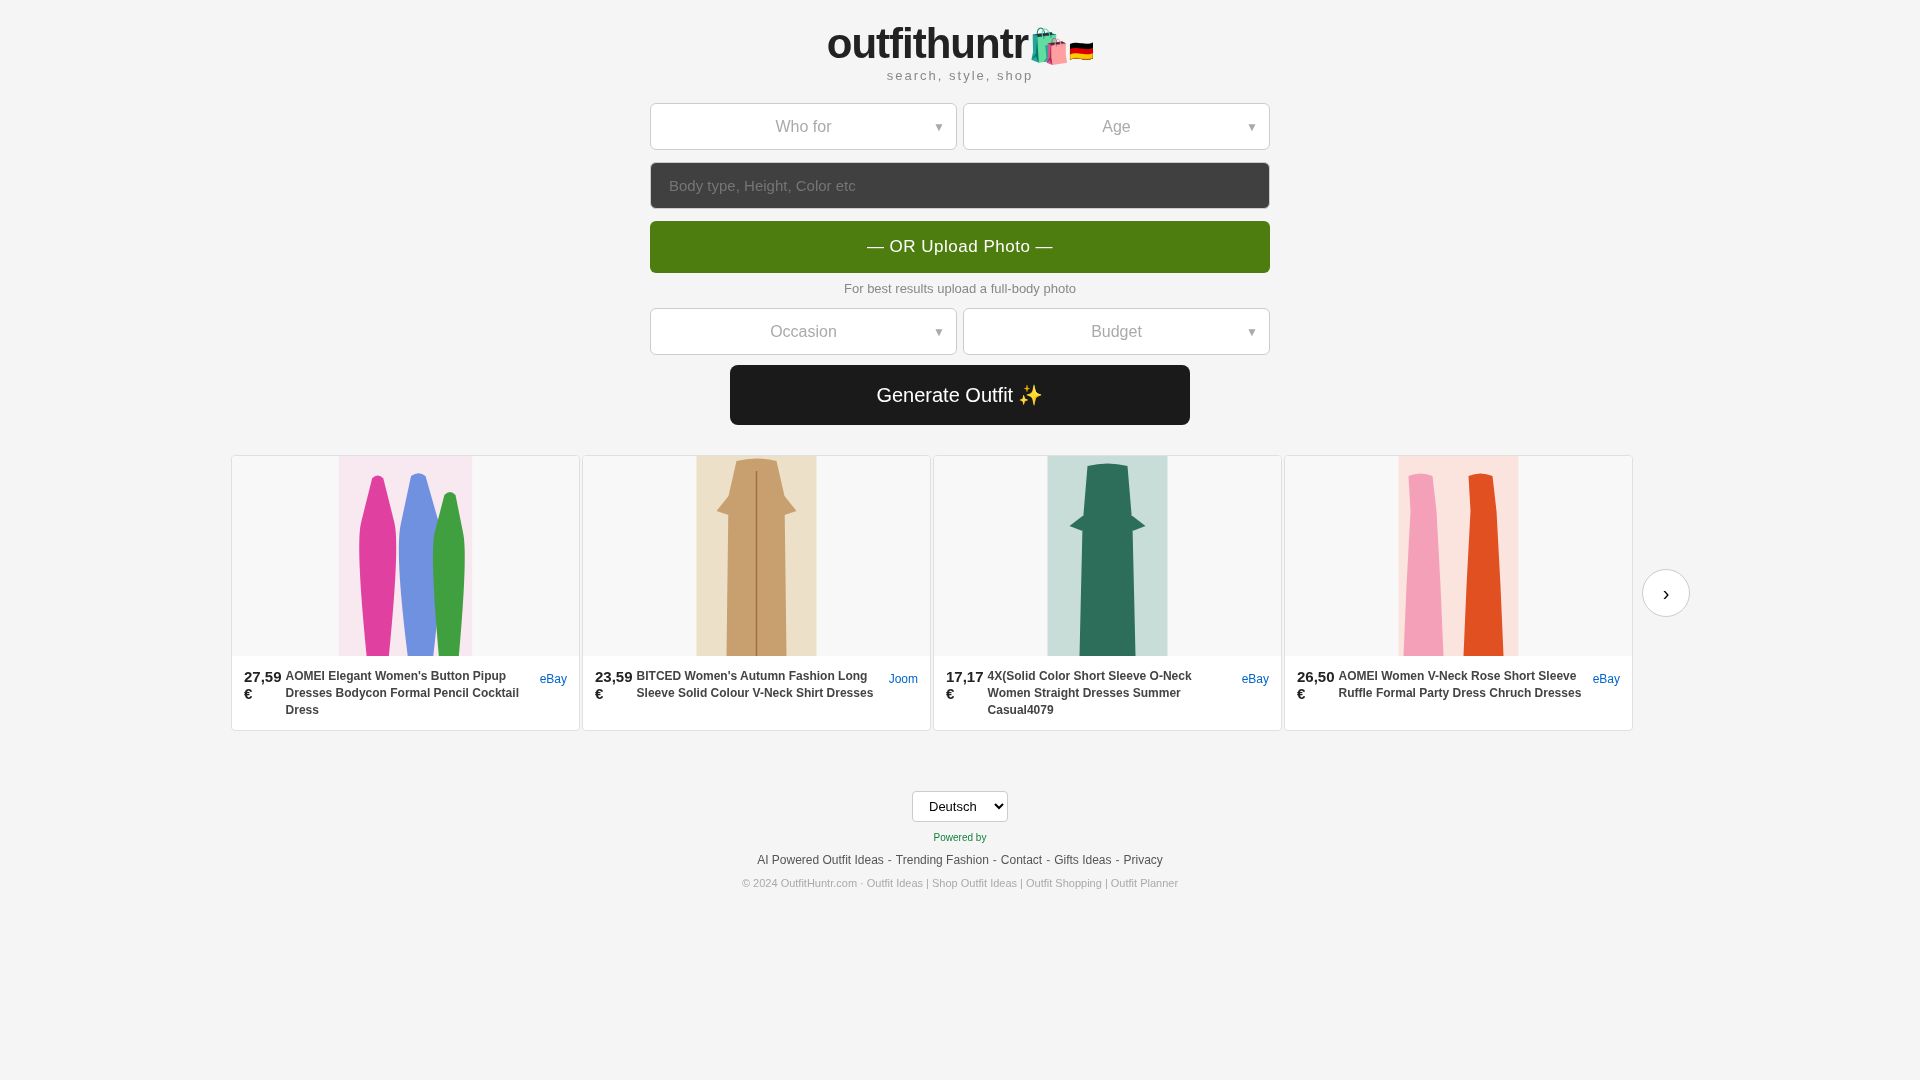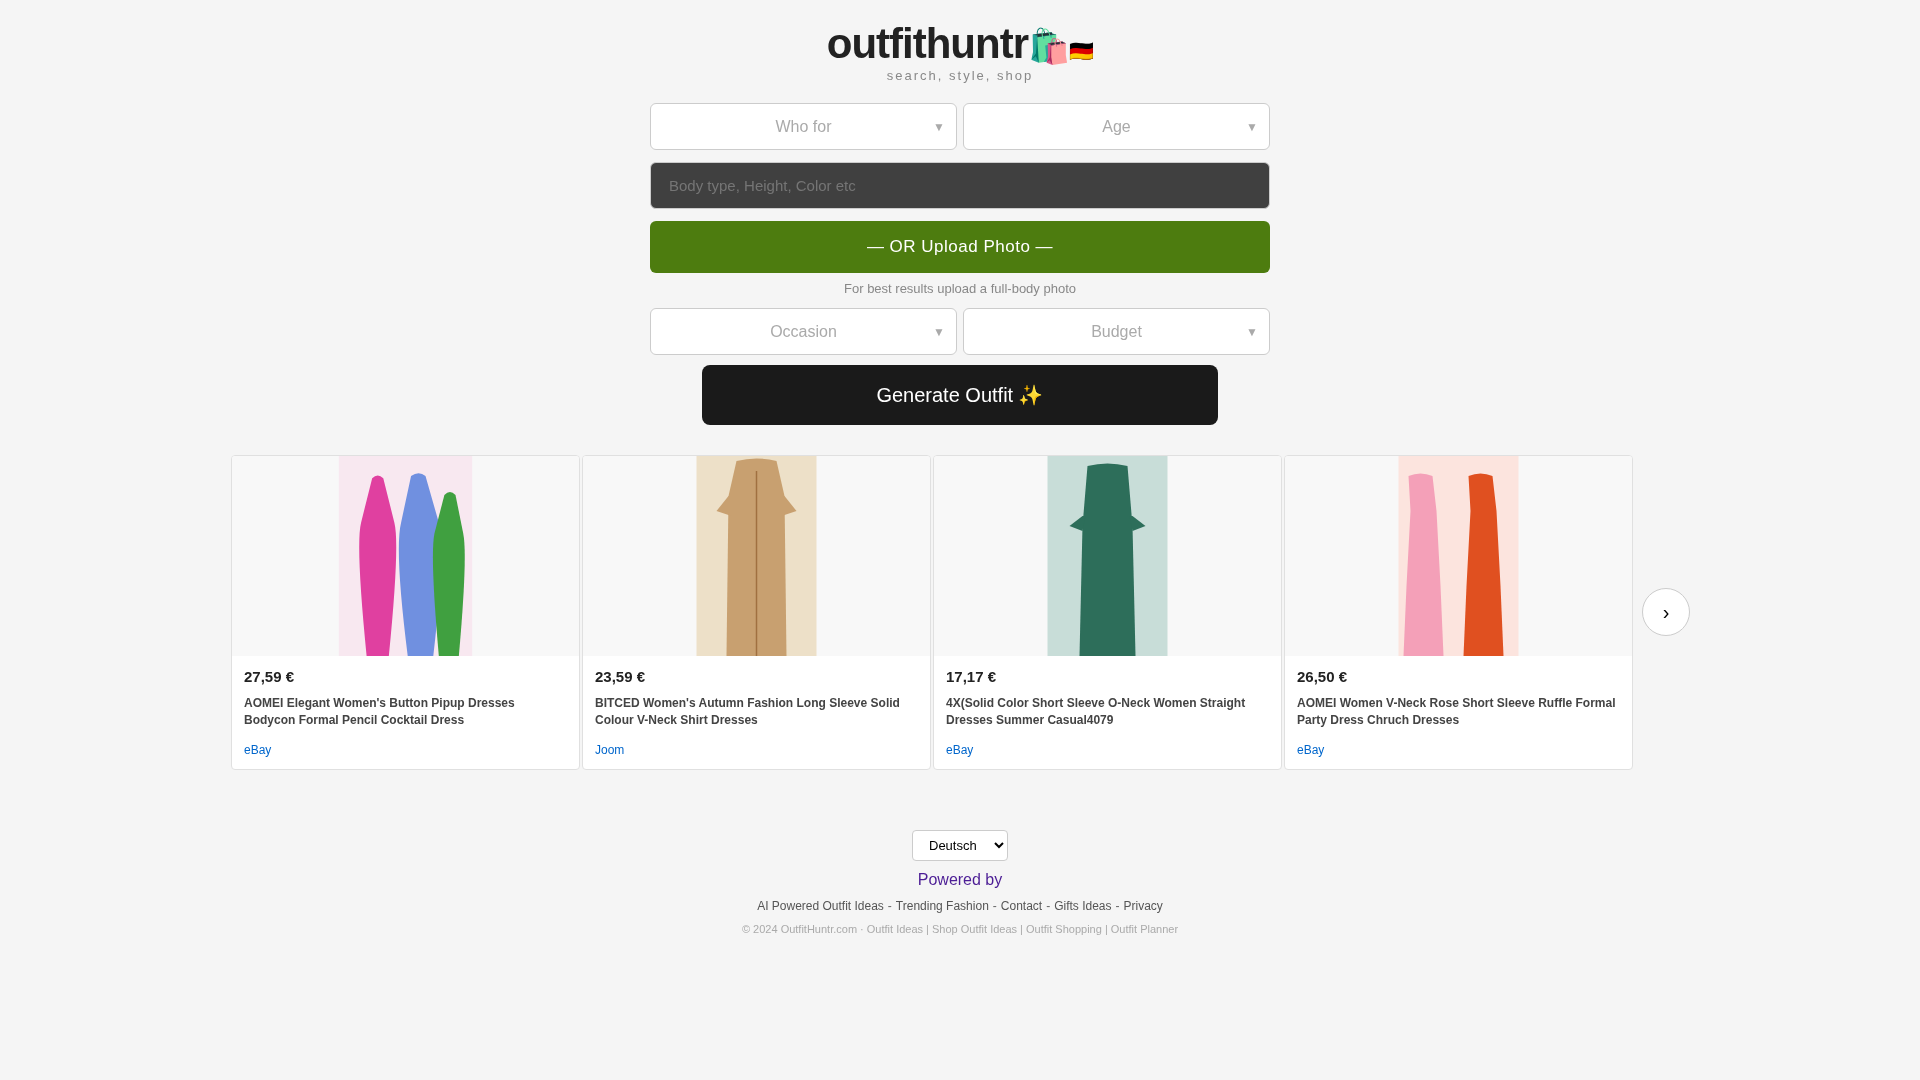--- a/index.html
+++ b/index.html
@@ -85,21 +85,21 @@
       font-size: 17px;
       cursor: pointer;
       letter-spacing: 0.5px;
     }
     .upload-hint {
       font-size: 13px;
       color: #888;
       margin-top: -4px;
     }
     .generate-btn {
-      width: 516px;
+      width: 460px;
       padding: 18px;
       background: #1a1a1a;
       color: #fff;
       border: none;
       border-radius: 8px;
       font-size: 20px;
       cursor: pointer;
       margin-top: 10px;
       display: flex;
       align-items: center;
@@ -136,22 +136,22 @@
       height: 200px;
       background: #f8f8f8;
       display: flex;
       align-items: center;
       justify-content: center;
       overflow: hidden;
     }
     .product-info {
       padding: 12px;
       display: flex;
-      flex-direction: column;
-      gap: 10px;
+      flex-direction: row;
+      gap: 4px;
       flex: 1;
     }
     .product-price {
       font-weight: bold;
       font-size: 15px;
       color: #222;
     }
     .product-name {
       font-size: 12px;
       color: #444;
@@ -188,22 +188,22 @@
     }
     .language-select {
       padding: 6px 12px;
       border: 1px solid #ccc;
       border-radius: 4px;
       font-size: 13px;
       background: #fff;
       cursor: pointer;
     }
     .powered-by {
-      font-size: 16px;
-      color: #4c1d95;
+      font-size: 10px;
+      color: #15803d;
     }
     .footer-links {
       font-size: 12px;
       color: #666;
       display: flex;
       gap: 4px;
       align-items: center;
     }
     .footer-links a {
       color: #555;

